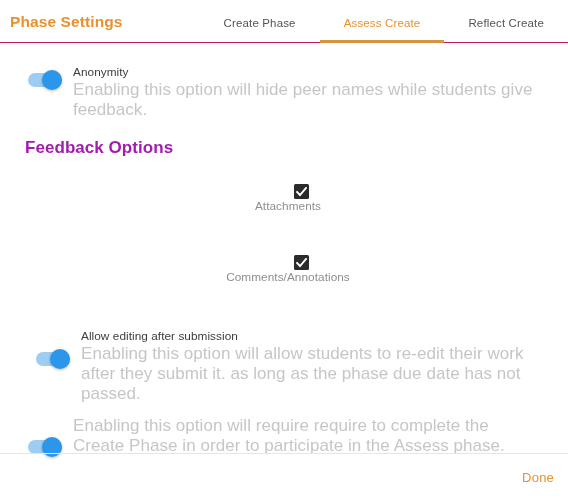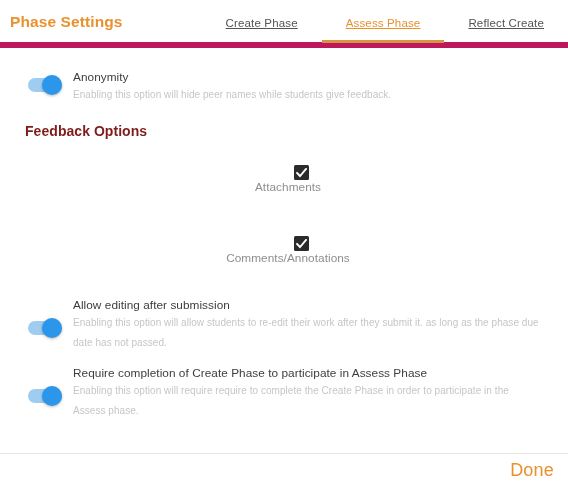--- a/index.html
+++ b/index.html
@@ -13,21 +13,21 @@
     font-family: "Liberation Sans", sans-serif;
     -webkit-font-smoothing: antialiased;
     overflow: hidden;
     position: relative;
   }
 
   
   .header {
     position: relative;
     height: 42px;
-    border-bottom: 6px solid #be185d;
+    border-bottom: 1px solid #be185d;
     display: flex;
     align-items: center;
   }
   .page-title {
     position: absolute;
     left: 10px;
     top: 13px;
     font-size: 15.5px;
     font-weight: bold;
     color: #e8912d;
@@ -44,21 +44,20 @@
   .tab {
     position: relative;
     font-size: 11.5px;
     color: #545454;
     padding: 17px 24px 0 24px;
     height: 42px;
     box-sizing: border-box;
     white-space: nowrap;
     cursor: pointer;
     letter-spacing: 0.15px;
-    text-decoration: underline;
   }
   .tab.active {
     color: #e8912d;
   }
   .tab.active .tab-underline {
     position: absolute;
     left: 0;
     right: 0;
     bottom: -1px;
     height: 3px;
@@ -119,32 +118,32 @@
     padding-right: 16px;
   }
   .opt-title {
     font-size: 11.8px;
     font-weight: normal;
     color: #3d3d3d;
     line-height: 16px;
     letter-spacing: 0.05px;
   }
   .opt-desc {
-    font-size: 10px;
+    font-size: 17px;
     color: #c6c6c8;
     line-height: 20px;
     letter-spacing: 0.05px;
     max-width: 472px;
   }
 
   
   .section-heading {
-    font-size: 14px;
+    font-size: 17px;
     font-weight: bold;
-    color: #7f1d1d;
+    color: #a21caf;
     letter-spacing: 0.05px;
   }
 
   
   .cb-row {
     display: flex;
     align-items: center;
     flex-direction: column;
   }
   .checkbox {
@@ -173,39 +172,39 @@
     position: absolute;
     left: 0;
     right: 0;
     top: 453px;
     height: 1px;
     background: #e6e6e6;
   }
   .done-button {
     position: absolute;
     right: 14px;
-    top: 460px;
-    font-size: 18px;
+    top: 470px;
+    font-size: 13px;
     color: #e8912d;
     cursor: pointer;
     letter-spacing: 0.2px;
   }
 </style>
 </head>
 <body>
 
 <div class="header">
   <div class="page-title">Phase Settings</div>
 
   <div class="tabs">
     <div class="tab">
       <span>Create Phase</span>
     </div>
     <div class="tab active">
-      <span>Assess Phase</span>
+      <span>Assess Create</span>
       <span class="tab-underline"></span>
     </div>
     <div class="tab">
       <span>Reflect Create</span>
     </div>
   </div>
 </div>
 
 <div class="body-area">
 
@@ -233,38 +232,37 @@
 
   <div class="cb-row" style="margin-top:42px;">
     <div class="checkbox">
       <svg width="11" height="10" viewBox="0 0 11 10">
         <path d="M1 5 L4 8 L10 1" stroke="#ffffff" stroke-width="1.9" fill="none" stroke-linecap="square"></path>
       </svg>
     </div>
     <div class="cb-label">Comments/Annotations</div>
   </div>
 
-  <div class="opt-row" style="margin-top:32px;">
+  <div class="opt-row" style="margin-top:44px;padding-left:8px;">
     <div class="toggle" style="margin-top:24px;">
       <span class="track"></span>
       <span class="knob"></span>
     </div>
     <div class="opt-text">
       <div class="opt-title">Allow editing after submission</div>
       <div class="opt-desc">Enabling this option will allow students to re-edit their work after they submit it. as long as the phase due date has not passed.</div>
     </div>
   </div>
 
   <div class="opt-row" style="margin-top:12px;">
     <div class="toggle" style="margin-top:24px;">
       <span class="track"></span>
       <span class="knob"></span>
     </div>
     <div class="opt-text">
-      <div class="opt-title">Require completion of Create Phase to participate in Assess Phase</div>
       <div class="opt-desc" style="max-width:440px;">Enabling this option will require require to complete the Create Phase in order to participate in the Assess phase.</div>
     </div>
   </div>
 
 
 </div>
 
 <div class="footer-divider"></div>
 <div class="done-button">Done</div>
 

